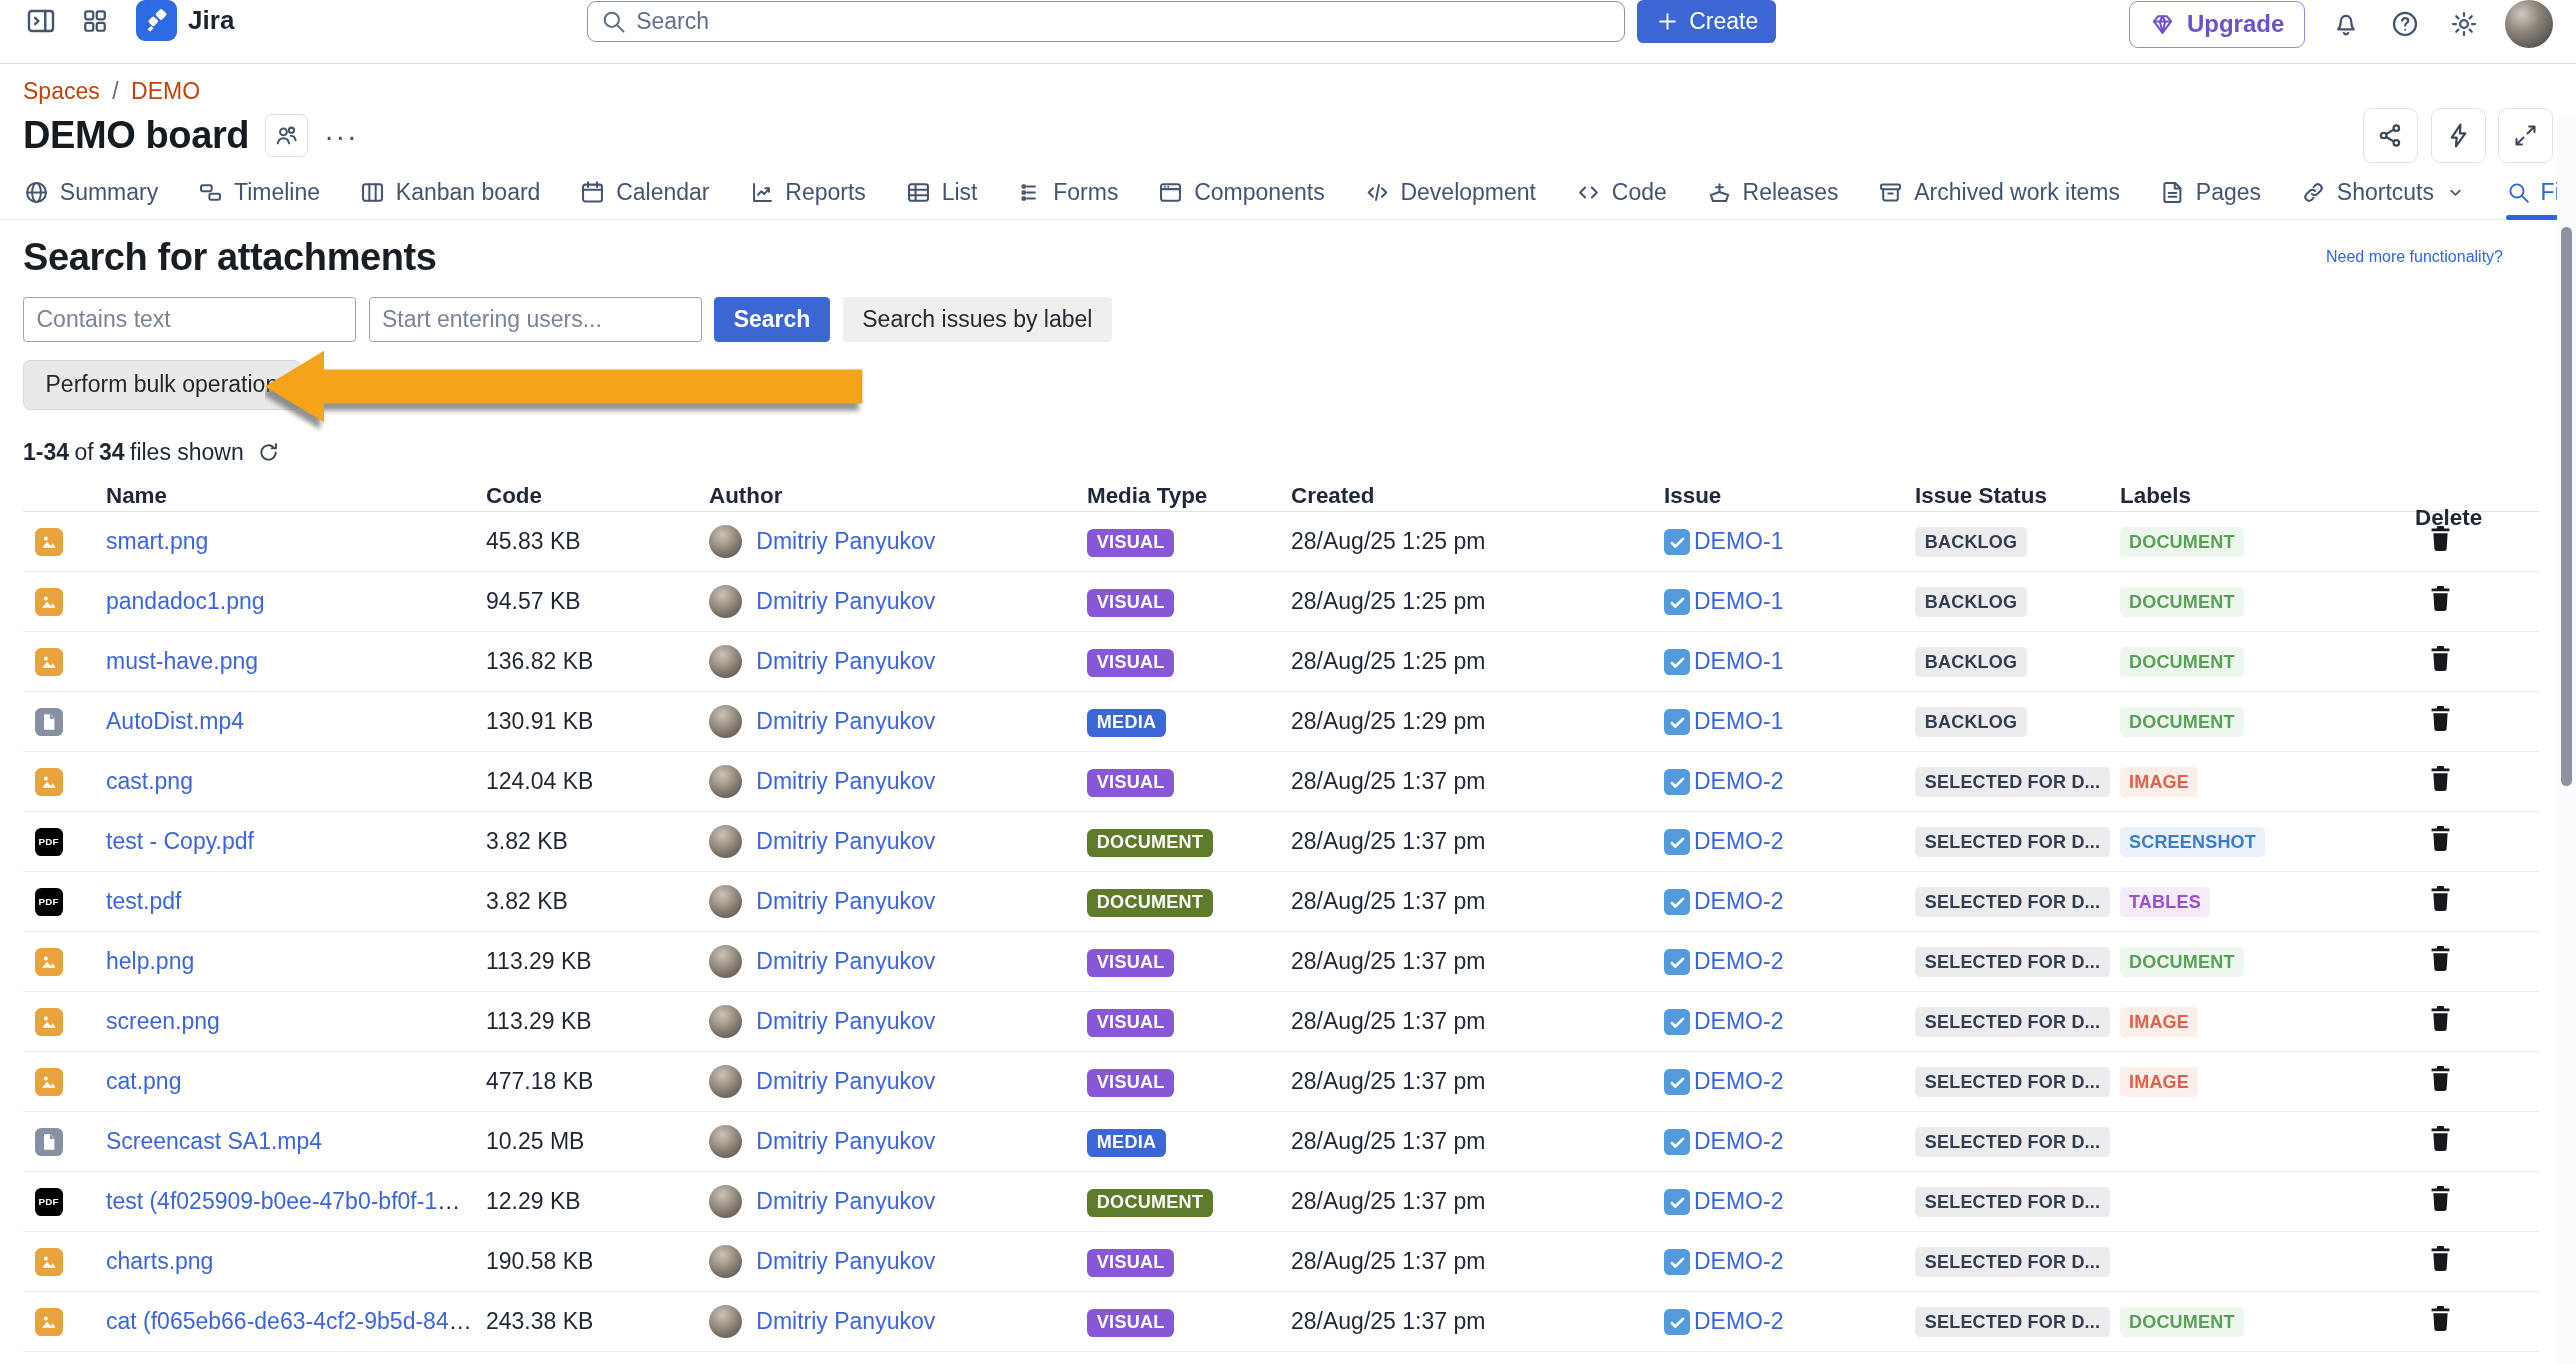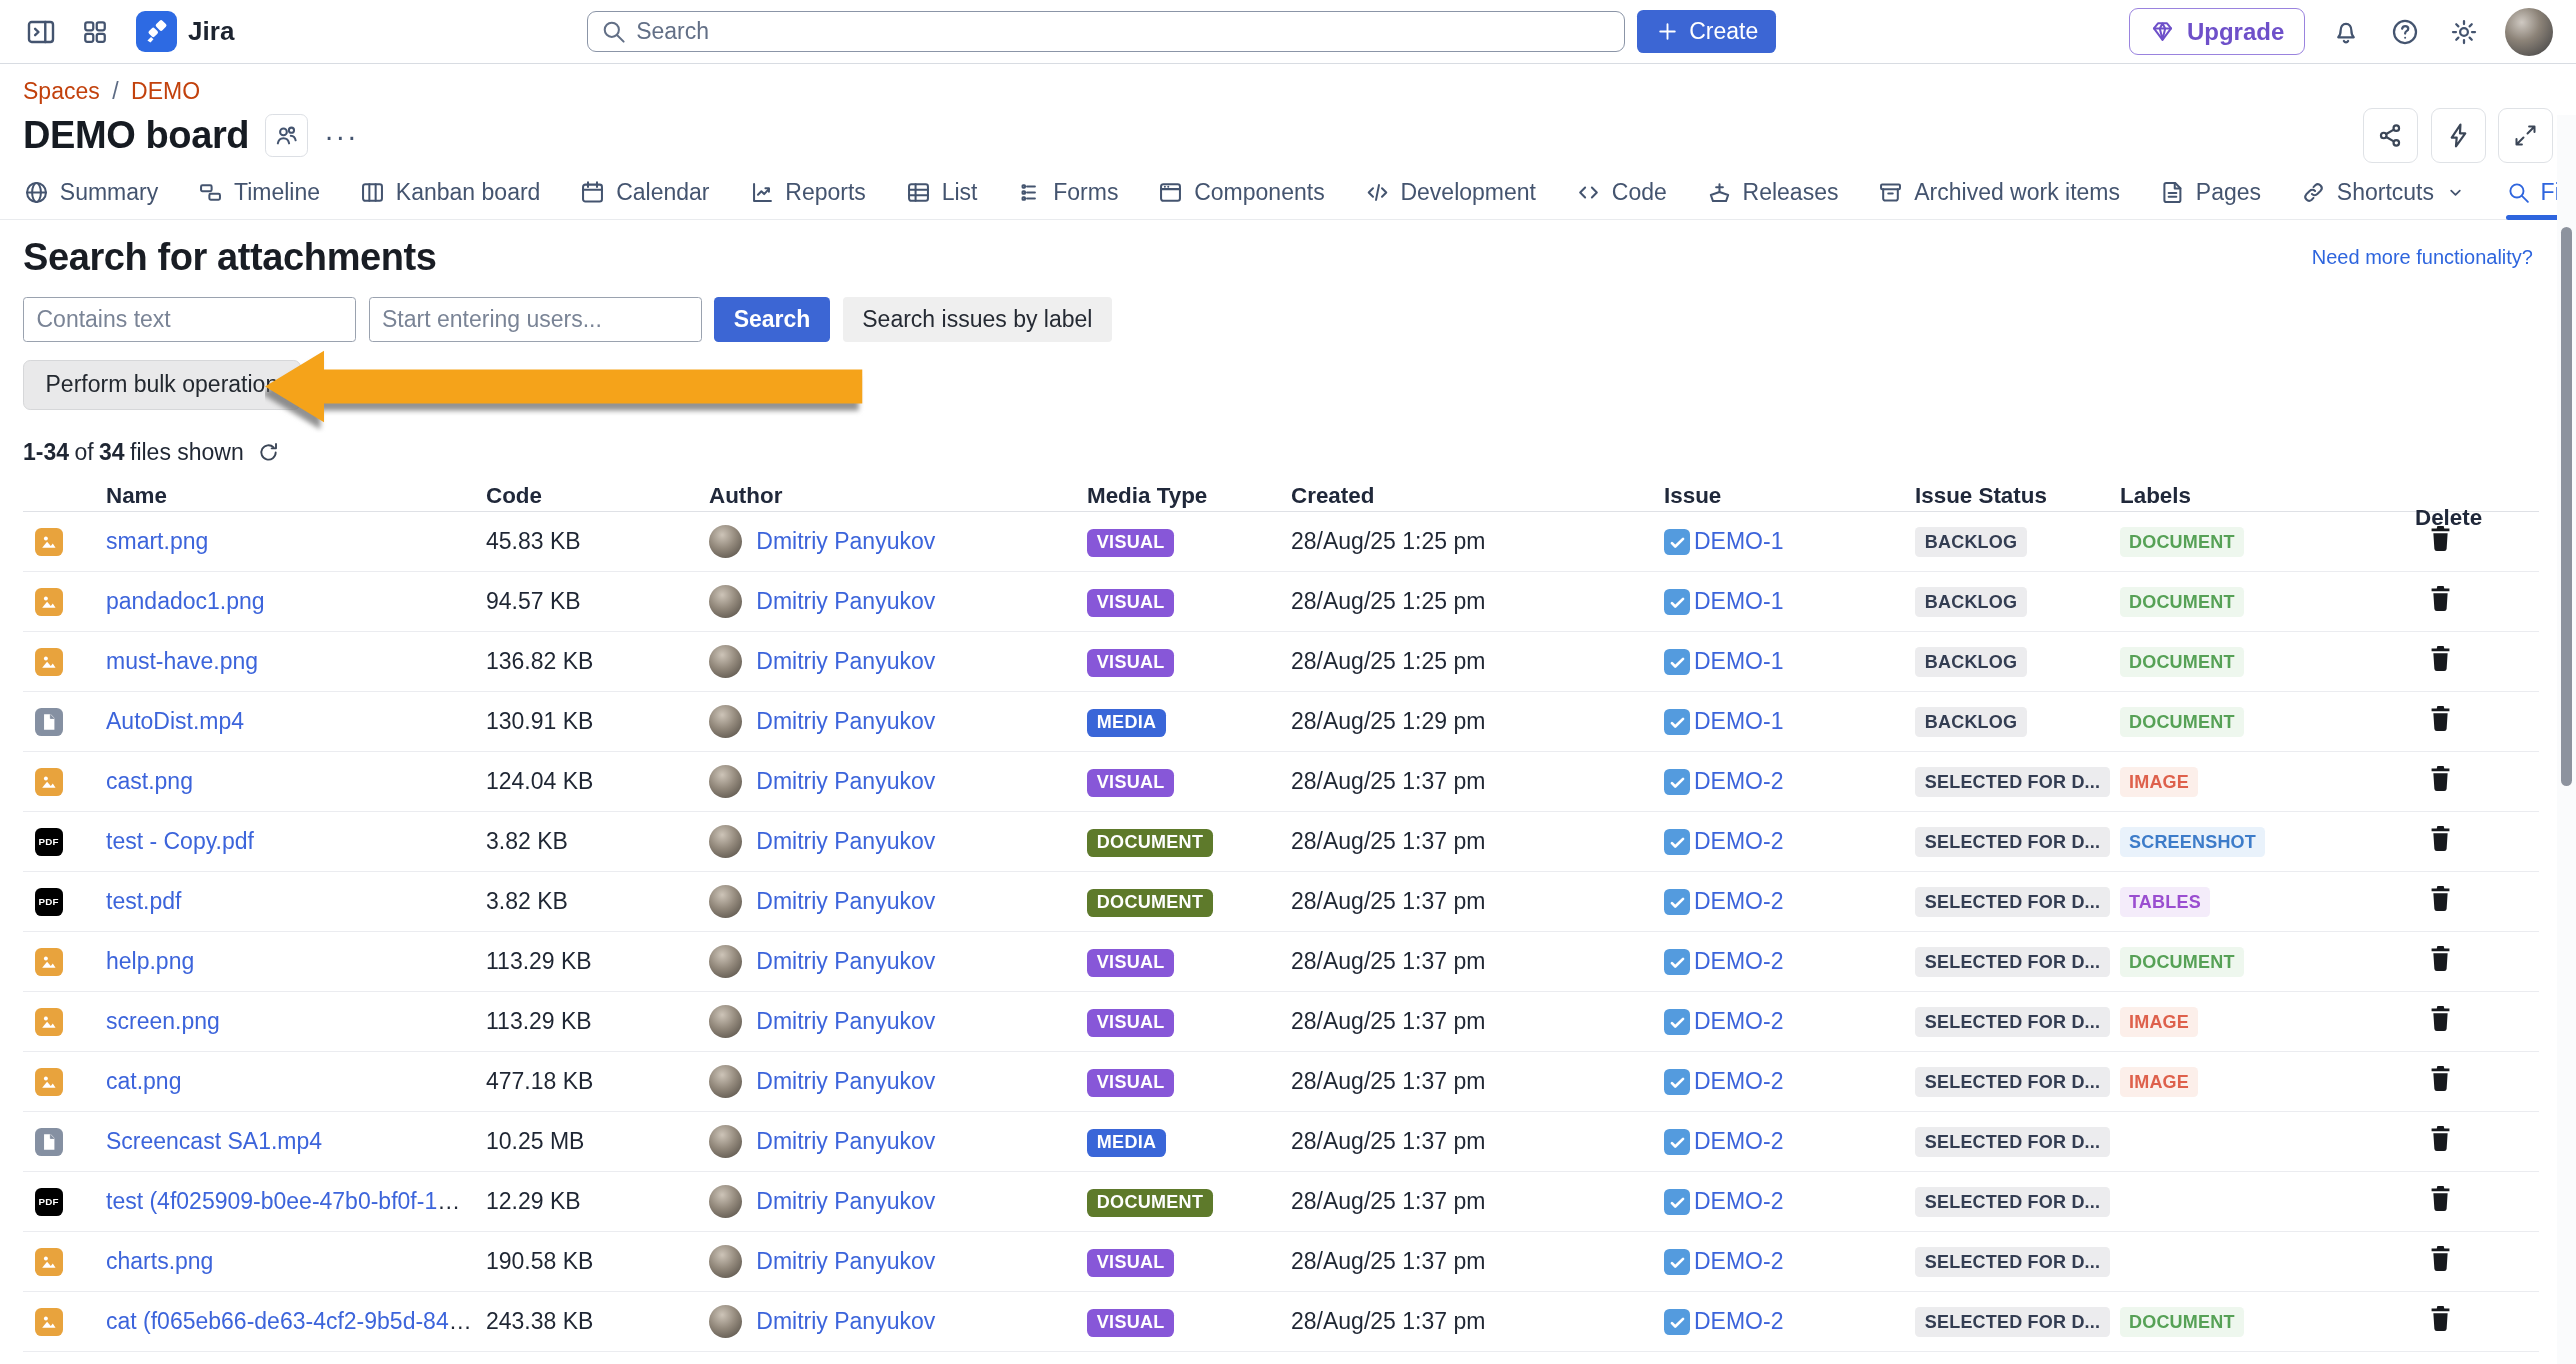--- a/index.html
+++ b/index.html
@@ -2,21 +2,21 @@
 <html style="font-size:14.3px"><head>
 <meta charset="utf-8">
 <style>
   * { margin:0; padding:0; box-sizing:border-box; }
   html,body { width:2576px; height:1365px; overflow:hidden; background:#fff;
     font-family:"Liberation Sans","DejaVu Sans",sans-serif; color:#1f2633; }
   svg { display:block; }
   a { text-decoration:none; cursor:pointer; }
 
   
-  .topbar { height:64px; display:flex; align-items:center; padding:0 23px;
+  .topbar { height:64px; display:flex; align-items:flex-start; padding:0 23px;
     border-bottom:0.9px solid #d8dce2; gap:16px; }
   .tb-left { display:flex; align-items:center; gap:18px; }
   .icon-btn { width:36px; height:36px; display:flex; align-items:center; justify-content:center;
     color:#44546f; border-radius:5.4px; cursor:pointer; background:none; border:none; }
   .logo-group { display:flex; align-items:center; gap:10.7px; margin-left:5.4px; }
   .jira-logo { width:41px; height:41px; border-radius:9px; background:#2d6ae3;
     display:flex; align-items:center; justify-content:center; }
   .product-name { font-size:26px; font-weight:bold; color:#1d2430; }
   .tb-center { flex:1; display:flex; align-items:center; justify-content:center; gap:12.5px; }
   .top-search { width:1038px; height:41px; border:1.3px solid #8b95a7; border-radius:9px;
@@ -52,21 +52,21 @@
   .tab { display:flex; align-items:center; gap:9.8px; font-size:23px; color:#44546f;
     padding-bottom:12.5px; position:relative; cursor:pointer; white-space:nowrap; }
   .tab.active { color:#2e65de; }
   .tab.active::after { content:""; position:absolute; left:0; right:0; bottom:-0.9px; height:4.5px;
     border-radius:2.7px; background:#2e65de; }
 
   
   .content { padding:14.3px 23px 0 23px; }
   .h1-row { display:flex; align-items:center; height:47px; }
   .h1 { font-size:38px; font-weight:bold; color:#191d24; letter-spacing:-0.4px; }
-  .func-link { margin-left:auto; margin-right:20px; font-size:20px; color:#2e65de; }
+  .func-link { margin-left:auto; margin-right:50px; font-size:16px; color:#2e65de; }
 
   .form-row { margin-top:16px; display:flex; gap:12.5px; height:45px; align-items:center; }
   .txt-input { width:333px; height:45px; border:1.8px solid #9aa2af; border-radius:3.6px; padding:0 12.5px;
     font-size:23px; font-family:inherit; color:#1f2633; }
   .txt-input::placeholder { color:#7a8496; }
   .btn-blue { height:45px; padding:0 19.7px; background:#3c66d4; border:none; border-radius:4.5px;
     color:#fff; font-size:23px; font-weight:bold; font-family:inherit; cursor:pointer; }
   .btn-gray { height:45px; padding:0 19.7px; background:#efefef; border:none; border-radius:4px;
     color:#252a33; font-size:23px; font-family:inherit; cursor:pointer; }
 

